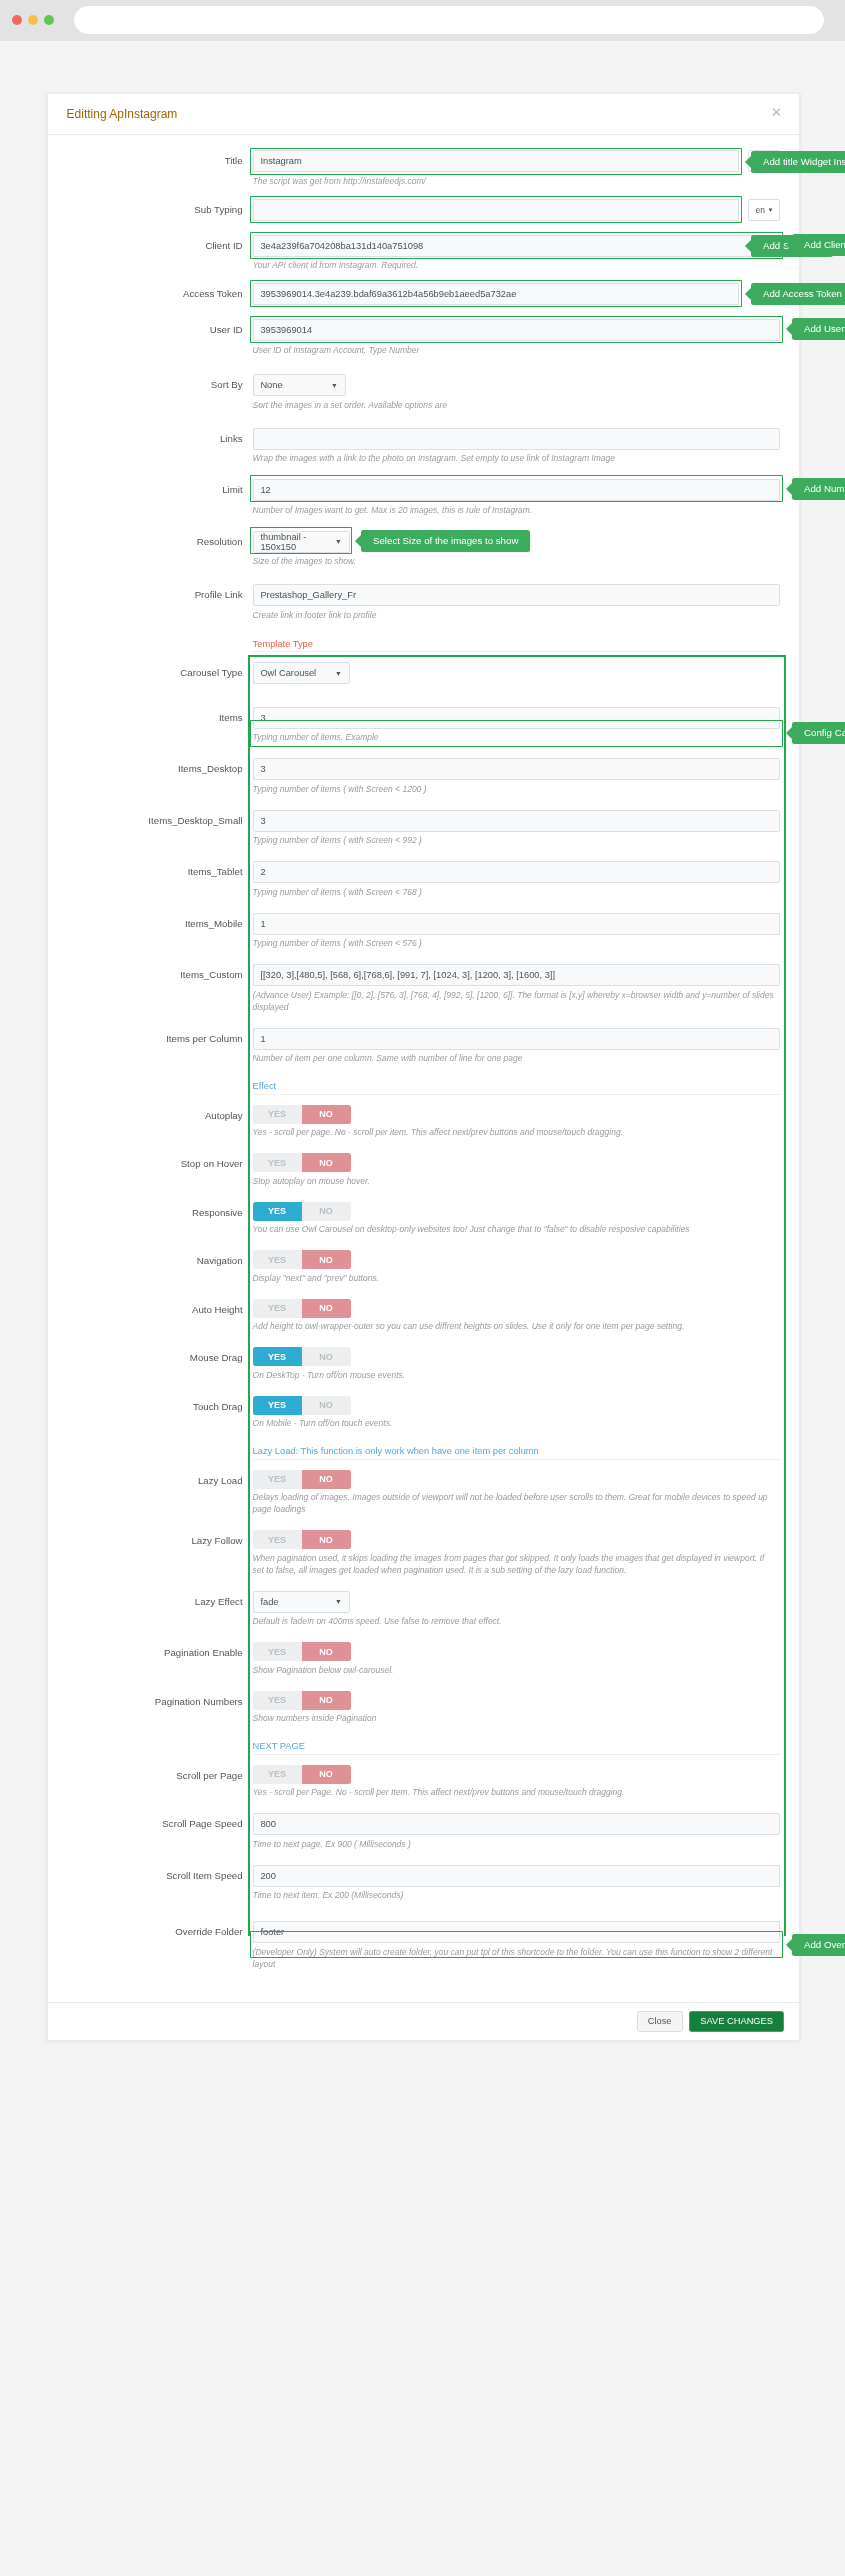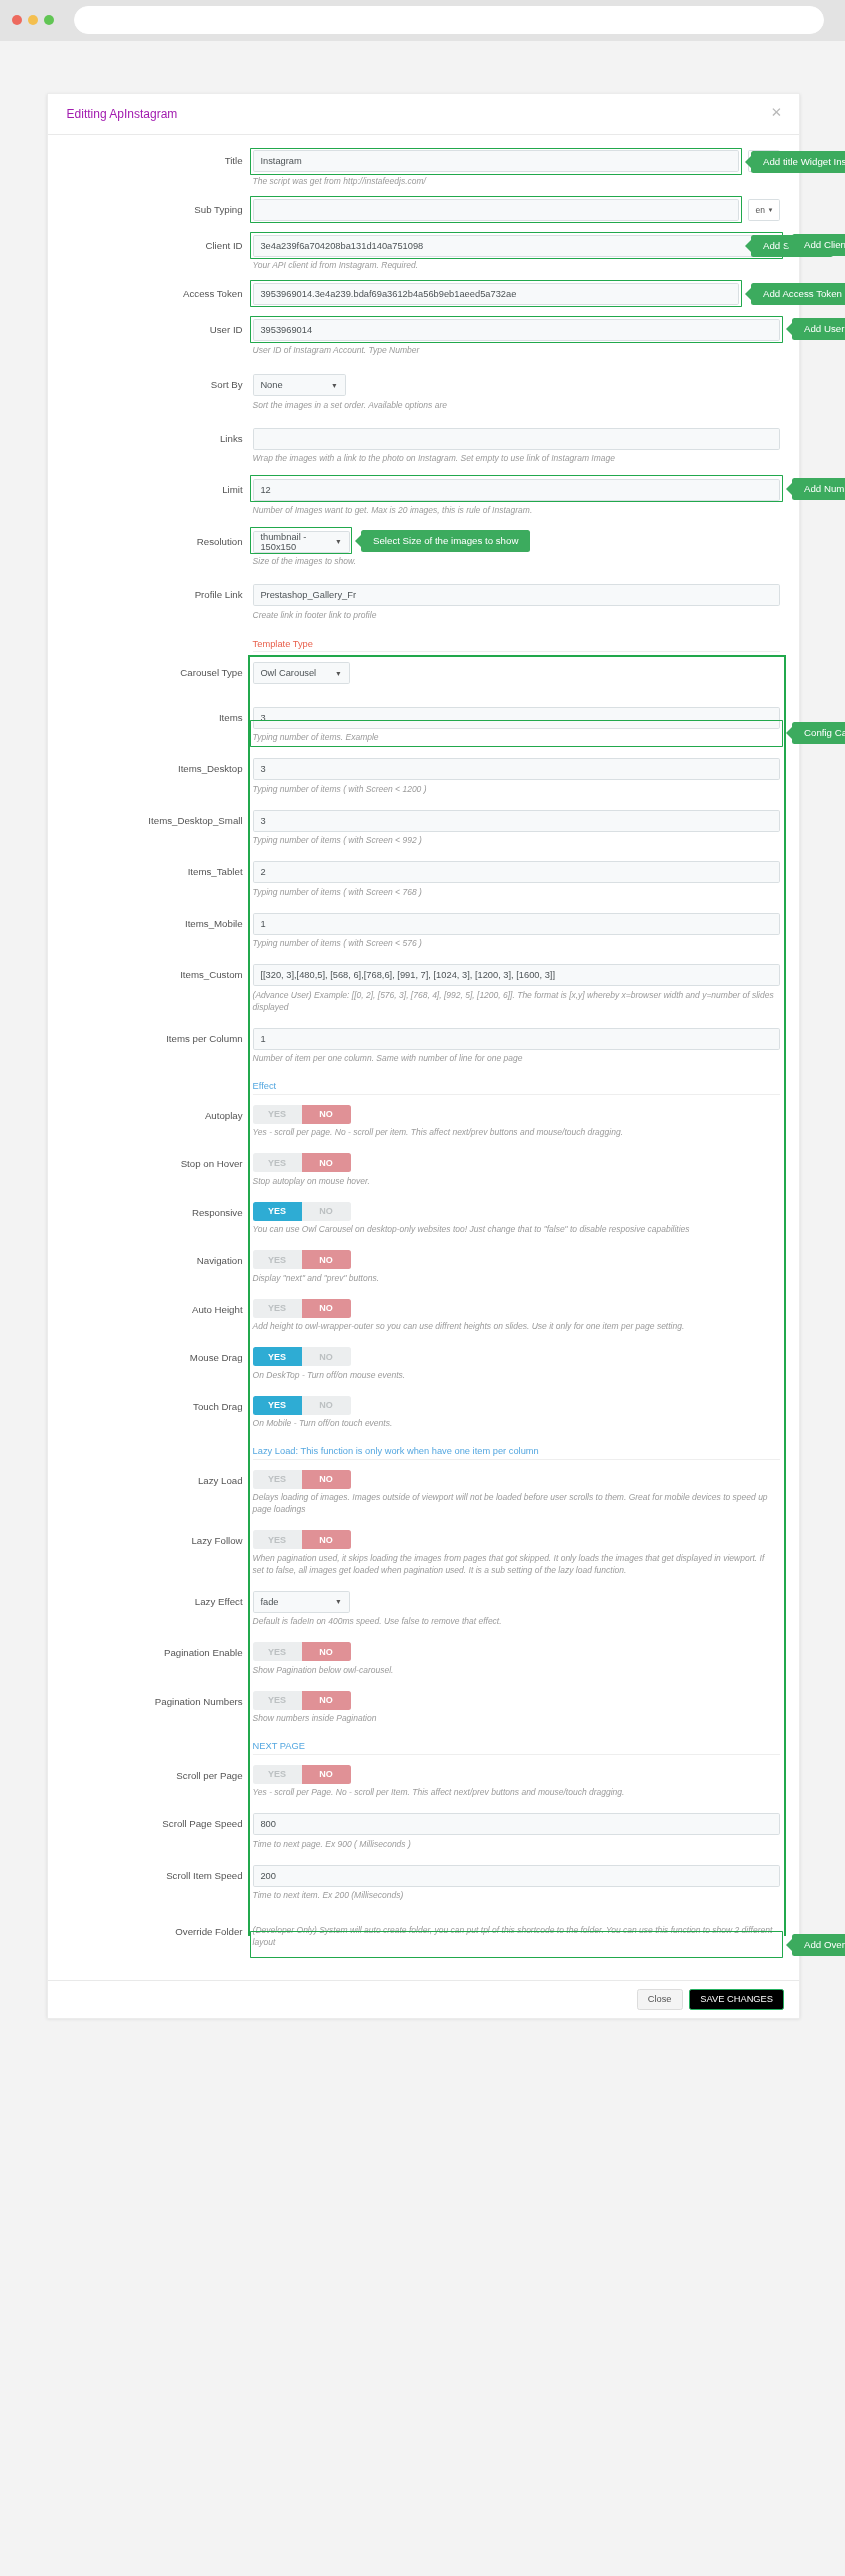--- a/index.html
+++ b/index.html
@@ -37,21 +37,21 @@
     background: #ffffff;
     box-shadow: 0 0.8px 3.4px rgba(0,0,0,0.10);
     border: 0.8px solid #ececec;
   }
   .modal-header {
     height: 41px; border-bottom: 0.8px solid #e9e9e9;
     display: flex; align-items: center; position: relative;
     padding: 0 18.6px;
   }
   .modal-title {
-    font-size: 12px; color: #a21caf; font-weight: normal;
+    font-size: 12px; color: #a16207; font-weight: normal;
   }
   .modal-close {
     position: absolute; right: 17px; top: 12px;
     font-size: 13.5px; color: #b9b9b9; line-height: 1; cursor: pointer;
   }
   .modal-body {
     padding: 15px 18.6px 18.6px 18.6px; position: relative;
   }
 
   
@@ -169,21 +169,21 @@
     display: flex; justify-content: flex-end; gap: 6.8px;
     background: #fff;
   }
   .btn {
     font-size: 9.3px; padding: 4.2px 10px;
     border-radius: 2.5px; cursor: pointer;
     font-family: "Liberation Sans", sans-serif;
     border: 0.8px solid transparent;
   }
   .btn-default { background: #f4f4f4; color: #555; border-color: #dcdcdc; }
-  .btn-primary { background: #000000; color: #fff; border-color: #25b161; }
+  .btn-primary { background: #15803d; color: #fff; border-color: #25b161; }
 
   
   .rail {
     position: absolute; width: 1.7px; background: #21a84c; z-index: 4;
   }
 </style>
 </head>
 <body>
 
 <div class="browser-chrome">
@@ -585,20 +585,21 @@
         <div class="f-control">
           <input class="f-input" value="200" style="">
           <div class="f-help">Time to next item. Ex 200 (Milliseconds)</div>
         </div>
       </div>
       <div class="row-gap" style="height:20px"></div>
 
       <div class="form-row">
         <div class="f-label">Override Folder</div>
         <div class="f-control">
+          <input class="f-input" value="footer" style="">
           <div class="f-help">(Developer Only) System will auto create folder, you can put tpl of this shortcode to the folder. You can use this function to show 2 different layout</div>
         </div>
       </div>
       <div class="row-gap" style="height:13.5px"></div>
 
     </div>
 
     <div class="modal-footer">
       <button class="btn btn-default">Close</button>
       <button class="btn btn-primary">SAVE CHANGES</button>

